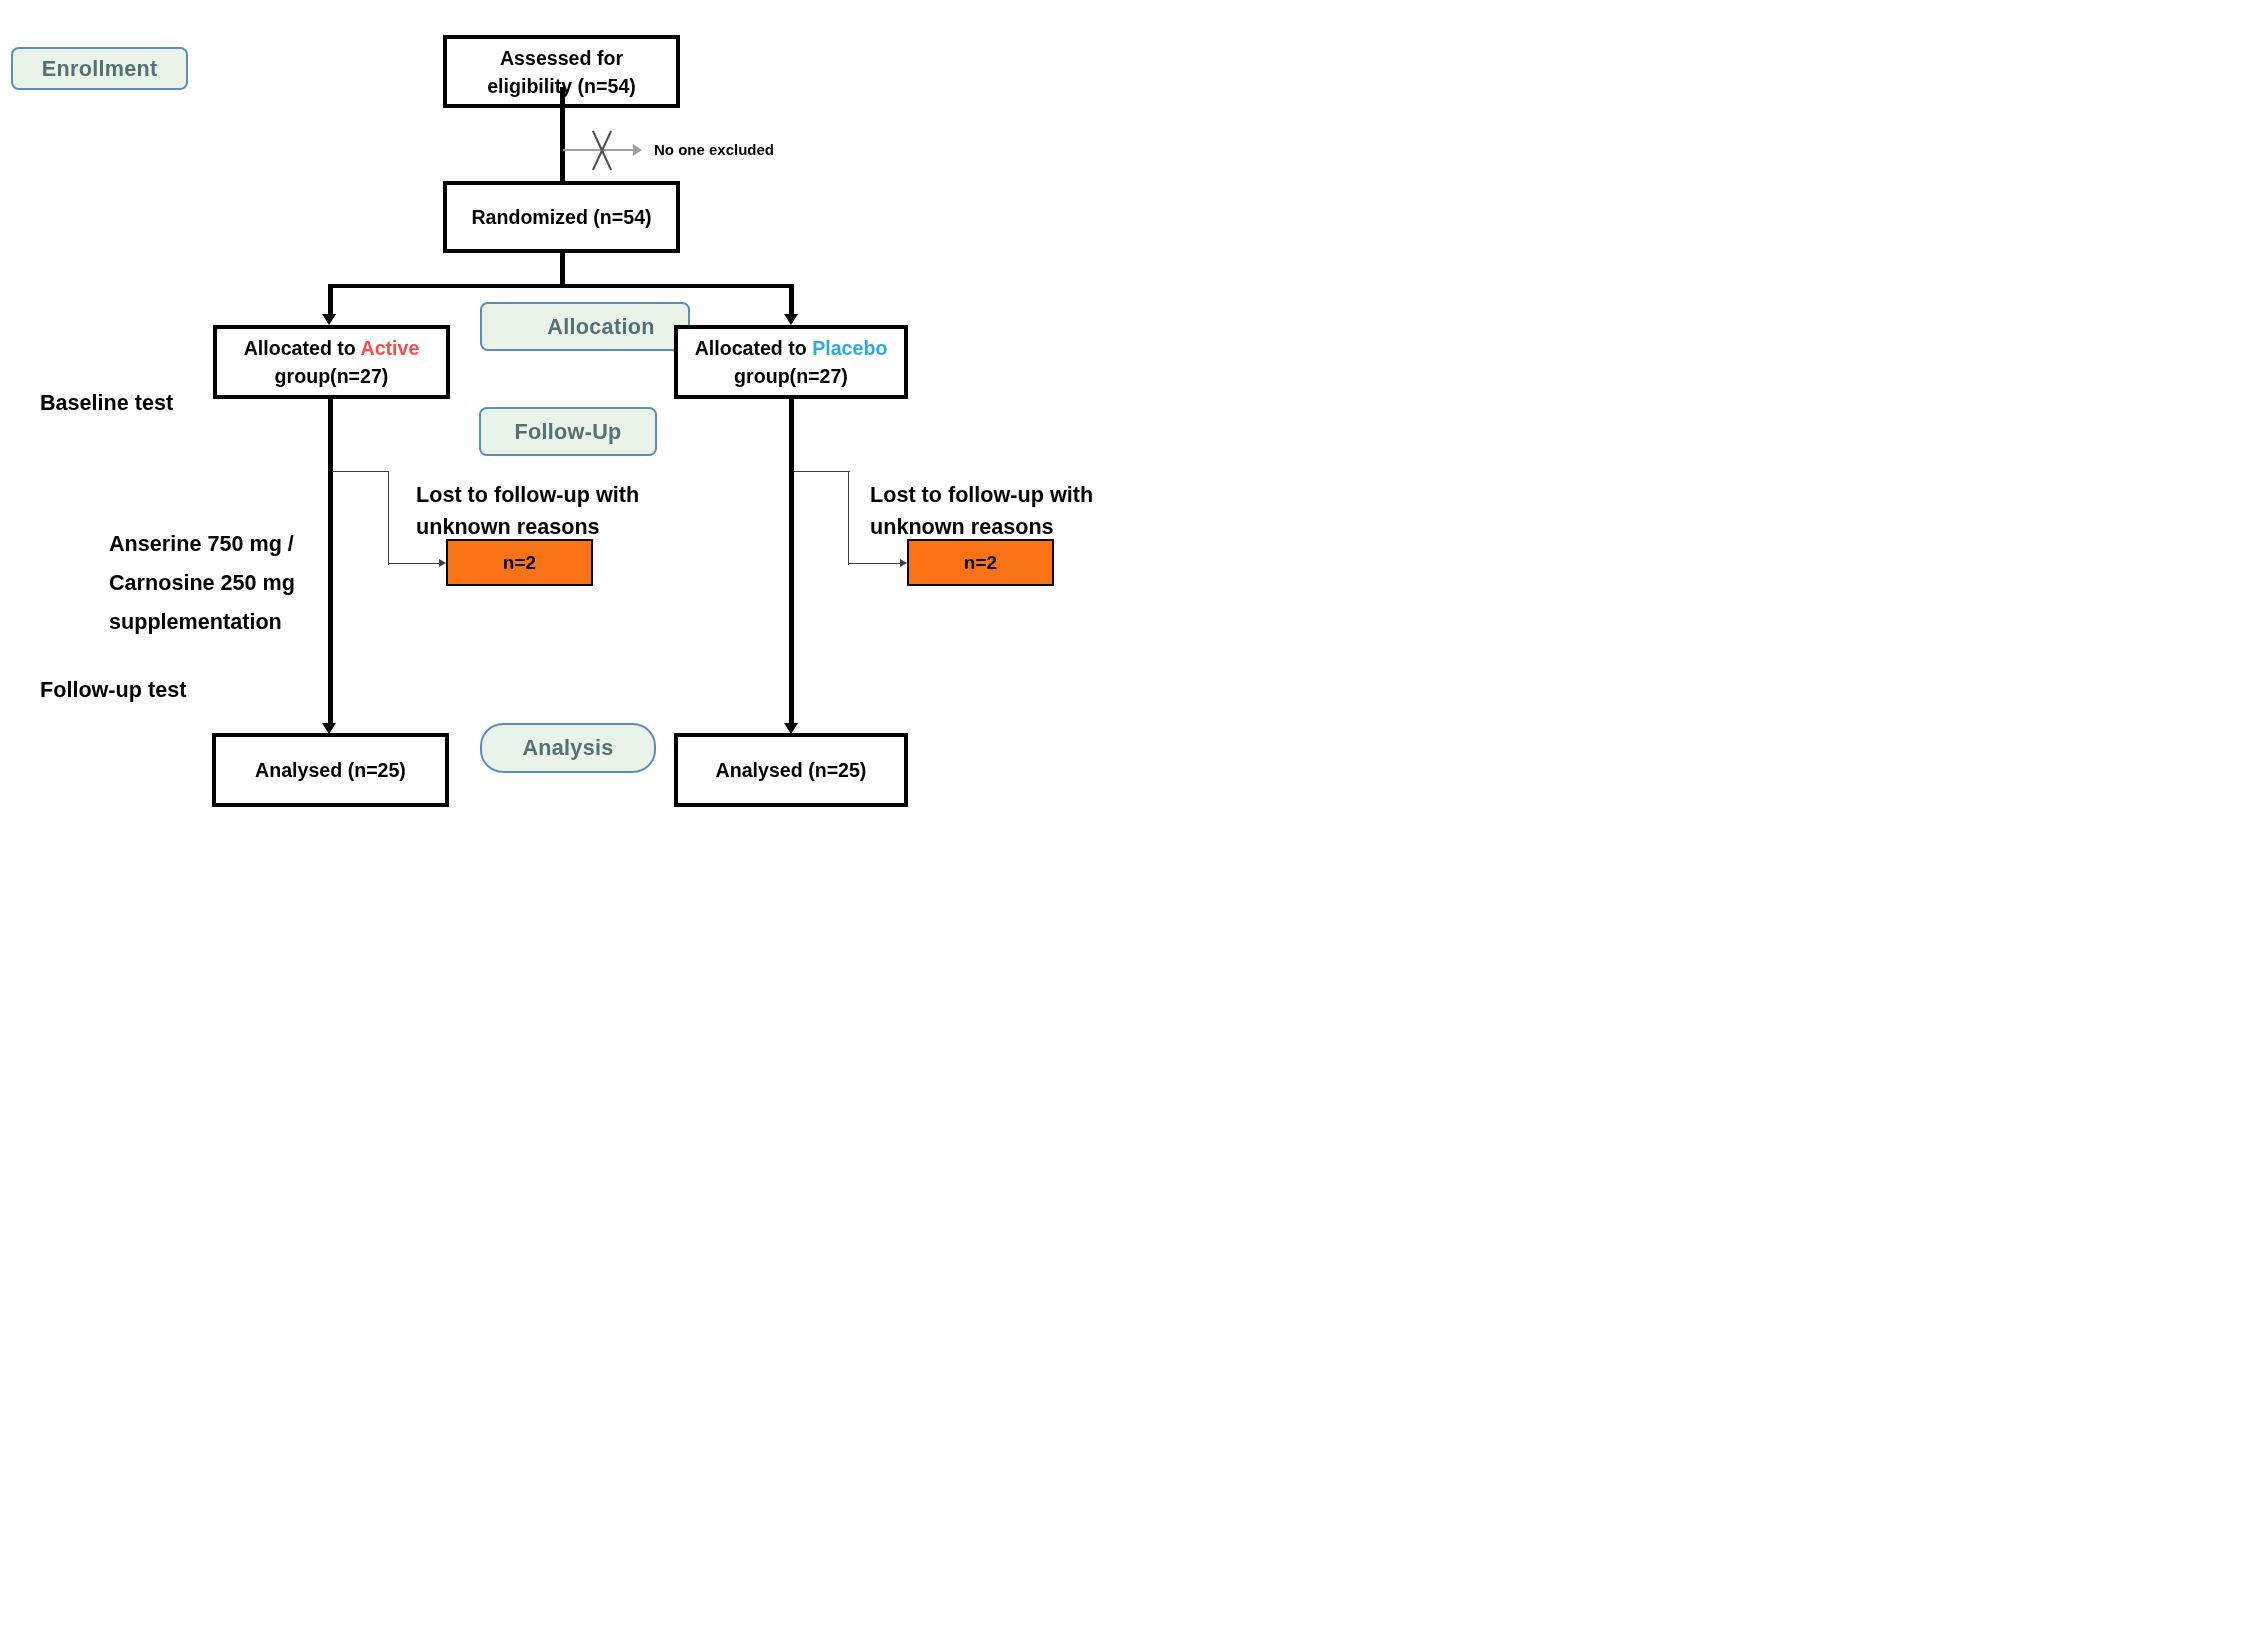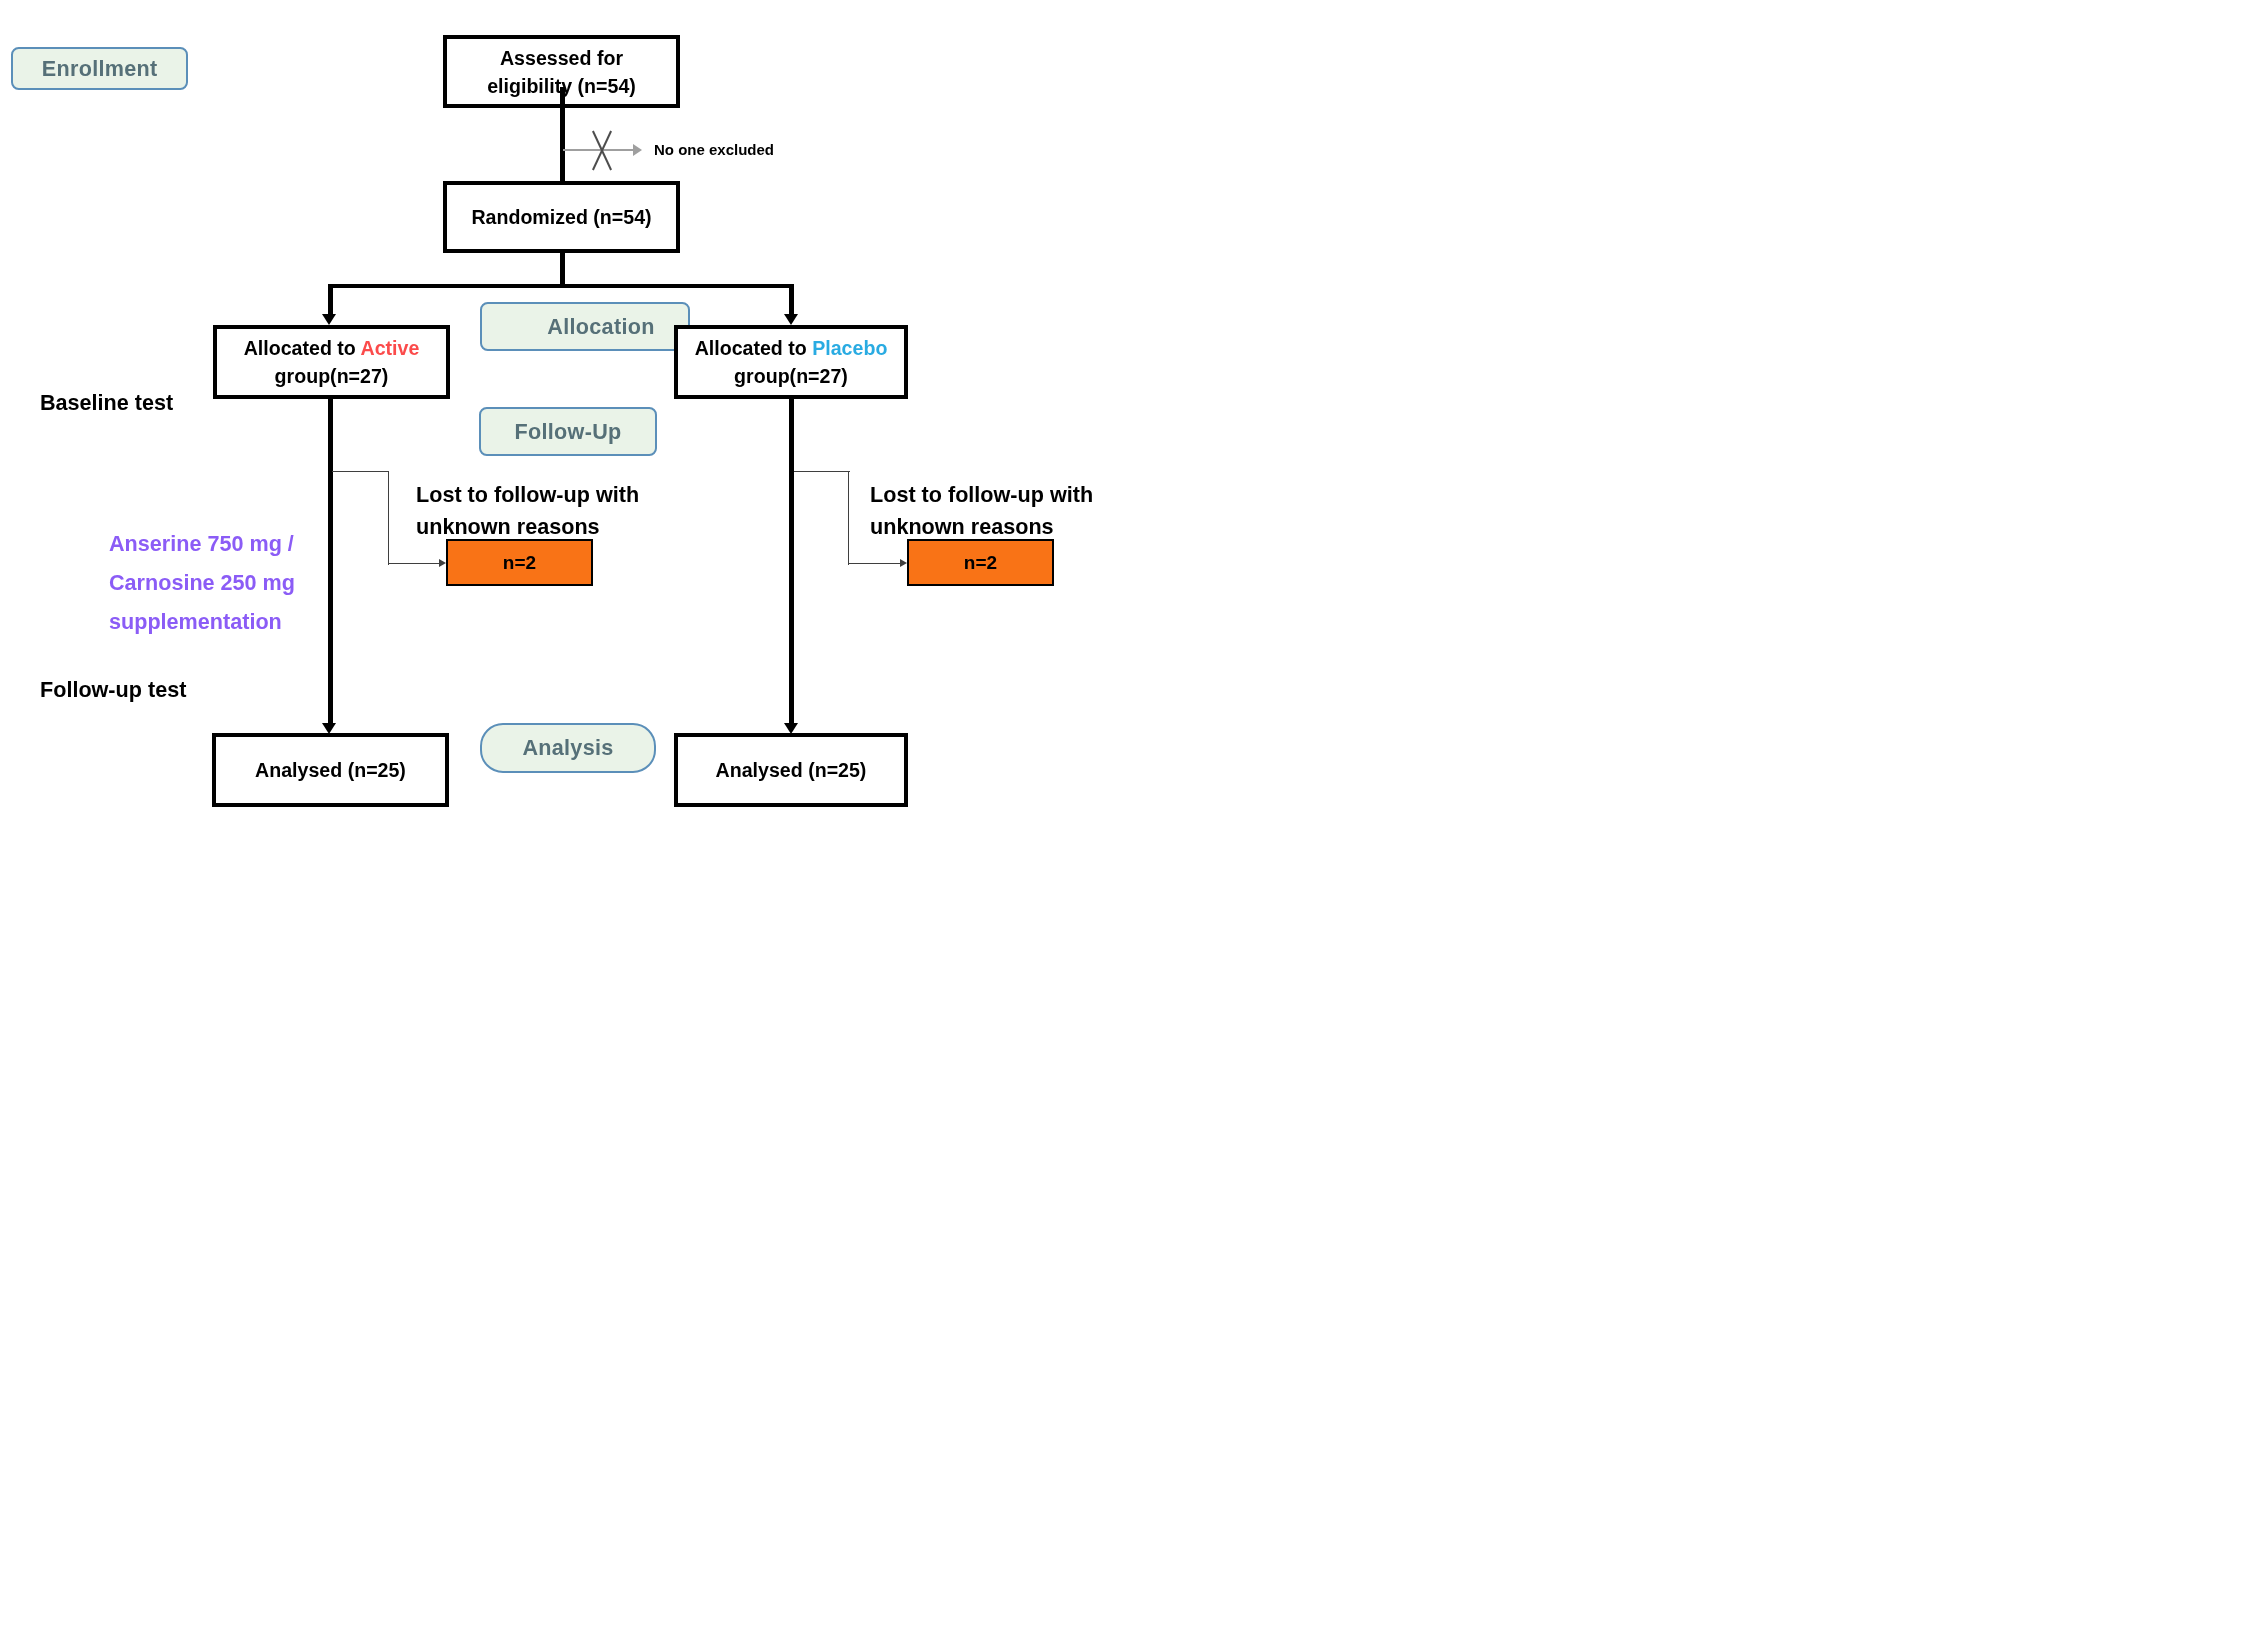--- a/index.html
+++ b/index.html
@@ -123,21 +123,21 @@
   <div class="arrow-right-thin" style="left:900px;top:559px;"></div>
   <div class="lost-text" style="left:870px;top:479px;">
     <div>Lost to follow-up with</div>
     <div>unknown reasons</div>
   </div>
   <div class="n-box" style="left:907px;top:539px;width:147px;height:47px;">
     <span>n=2</span>
   </div>
 
   <div class="side-text" style="left:40px;top:390px;">Baseline test</div>
-  <div class="treatment-text" style="left: 109px; top: 524px; color: #8b5cf6;">
+  <div class="treatment-text" style="left: 109px; top: 524px; color: #000000;">
     <div>Anserine 750 mg /</div>
     <div>Carnosine 250 mg</div>
     <div>supplementation</div>
   </div>
   <div class="side-text" style="left:40px;top:677px;">Follow-up test</div>
 
   <div class="flow-box" style="left:212px;top:733px;width:237px;height:74px;">
     <div>Analysed (n=25)</div>
   </div>
   <div class="flow-box" style="left:674px;top:733px;width:234px;height:74px;">

